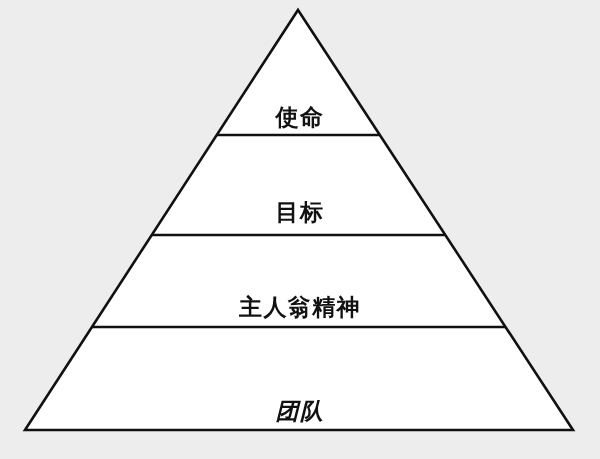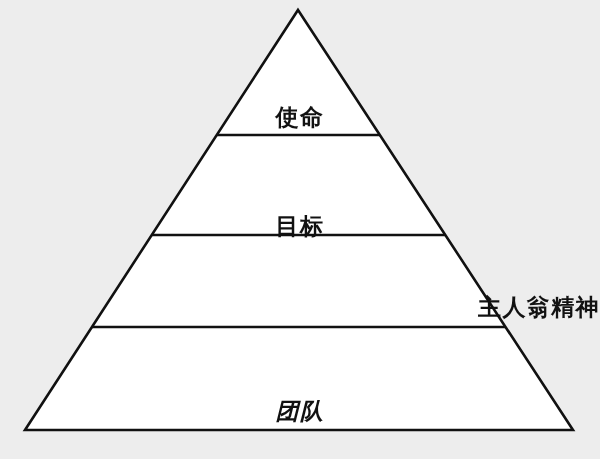--- a/index.html
+++ b/index.html
@@ -52,19 +52,19 @@
   <svg id="pyramid-svg" viewBox="0 0 600 459" xmlns="http://www.w3.org/2000/svg">
     <rect x="0" y="0" width="600" height="459" fill="#ededed"></rect>
     <polygon id="pyramid-body" points="298,10 573,430 25,430" fill="#ffffff" stroke="#111111" stroke-width="2.6" stroke-linejoin="miter"></polygon>
     <line id="divider-0" x1="216.75" y1="135" x2="379.8452380952381" y2="135" stroke="#111111" stroke-width="2.6"></line>
     <line id="divider-1" x1="151.75" y1="235" x2="445.32142857142856" y2="235" stroke="#111111" stroke-width="2.6"></line>
     <line id="divider-2" x1="91.95000000000002" y1="327" x2="505.5595238095238" y2="327" stroke="#111111" stroke-width="2.6"></line>
   </svg>
 
   <div class="tier-label t0" style="top: 106px;">使命</div>
 
-  <div class="tier-label t1" style="top: 215px;">目标</div>
+  <div class="tier-label t1" style="top: 201px;">目标</div>
 
-  <div class="tier-label t2" style="top: 296px; text-align: right;">主人翁精神</div>
+  <div class="tier-label t2" style="top: 296px;">主人翁精神</div>
 
   <div class="tier-label t3" style="top: 400px;">团队</div>
 
 </div>
 
 </body></html>

